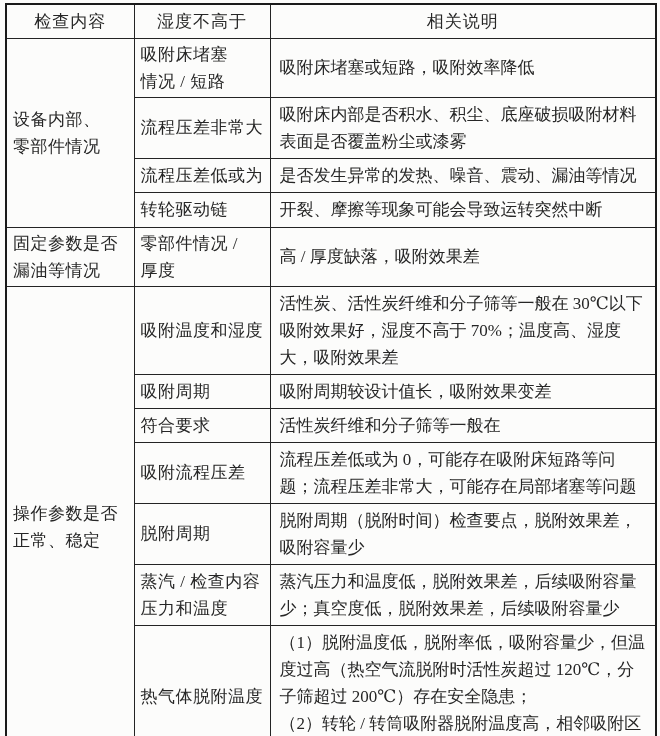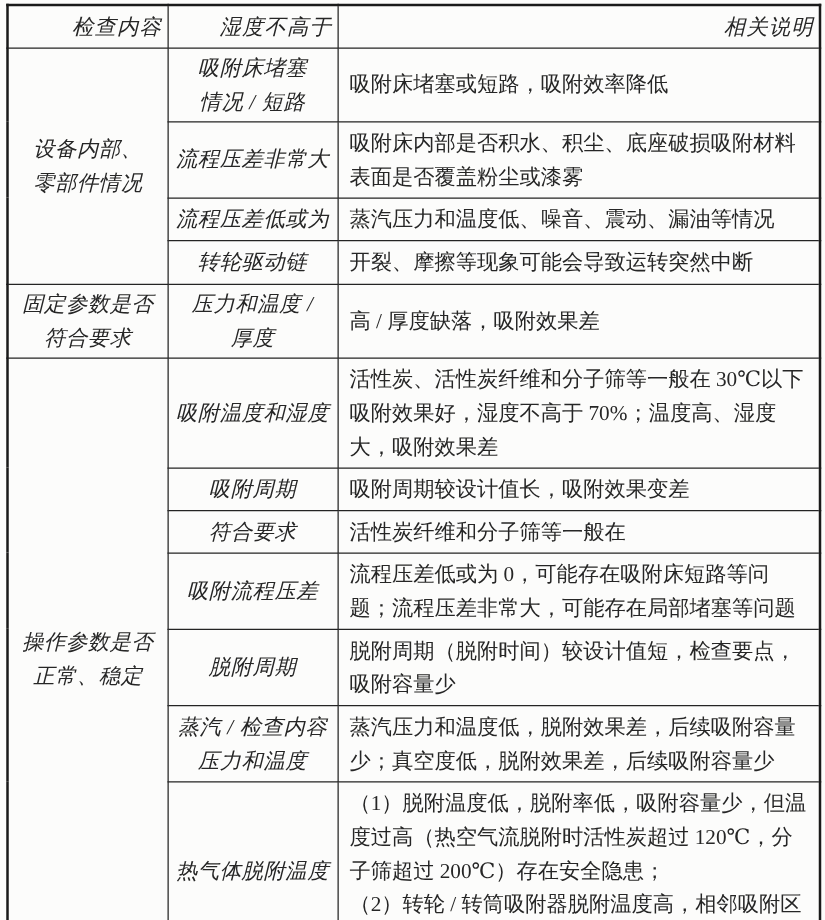--- a/index.html
+++ b/index.html
@@ -24,32 +24,29 @@
     font-size: 17px;
   }
   table.insp-table td, table.insp-table th {
     border: 1.5px solid #242424;
     box-sizing: border-box;
     font-weight: normal;
     vertical-align: middle;
   }
   table.insp-table { border: 2px solid #1a1a1a; }
   th.col-header {
-    text-align: right;
+    text-align: center;
     padding: 2px 4px;
     letter-spacing: 1px;
-    font-style: italic;
   }
   td.c1, td.c2 {
-    text-align: center;
     padding: 2px 6px;
     white-space: pre-line;
     line-height: 27px;
     letter-spacing: 0.5px;
-    font-style: italic;
   }
   td.c3 {
     text-align: left;
     padding: 3px 8px 3px 9px;
     line-height: 27px;
     white-space: pre-line;
   }
 </style>
 </head>
 <body>
@@ -75,31 +72,31 @@
       <td class="c2">吸附床堵塞
 情况 / 短路</td>
       <td class="c3">吸附床堵塞或短路，吸附效率降低</td>
     </tr>
     <tr style="height:60px">
       <td class="c2">流程压差非常大</td>
       <td class="c3">吸附床内部是否积水、积尘、底座破损吸附材料表面是否覆盖粉尘或漆雾</td>
     </tr>
     <tr style="height:31px">
       <td class="c2">流程压差低或为</td>
-      <td class="c3">蒸汽压力和温度低、噪音、震动、漏油等情况</td>
+      <td class="c3">是否发生异常的发热、噪音、震动、漏油等情况</td>
     </tr>
     <tr style="height:35px">
       <td class="c2">转轮驱动链</td>
       <td class="c3">开裂、摩擦等现象可能会导致运转突然中断</td>
     </tr>
 
     <tr style="height:56px">
       <td class="c1">固定参数是否
-符合要求</td>
-      <td class="c2">压力和温度 /
+漏油等情况</td>
+      <td class="c2">零部件情况 /
 厚度</td>
       <td class="c3">高 / 厚度缺落，吸附效果差</td>
     </tr>
 
     <tr style="height:86px">
       <td class="c1" rowspan="7">操作参数是否
 正常、稳定</td>
       <td class="c2">吸附温度和湿度</td>
       <td class="c3">活性炭、活性炭纤维和分子筛等一般在 30℃以下吸附效果好，湿度不高于 70%；温度高、湿度大，吸附效果差</td>
     </tr>
@@ -110,21 +107,21 @@
     <tr style="height:31px">
       <td class="c2">符合要求</td>
       <td class="c3">活性炭纤维和分子筛等一般在</td>
     </tr>
     <tr style="height:56px">
       <td class="c2">吸附流程压差</td>
       <td class="c3">流程压差低或为 0，可能存在吸附床短路等问题；流程压差非常大，可能存在局部堵塞等问题</td>
     </tr>
     <tr style="height:60px">
       <td class="c2">脱附周期</td>
-      <td class="c3">脱附周期（脱附时间）较设计值短，检查要点，吸附容量少</td>
+      <td class="c3">脱附周期（脱附时间）检查要点，脱附效果差，吸附容量少</td>
     </tr>
     <tr style="height:56px">
       <td class="c2">蒸汽 / 检查内容
 压力和温度</td>
       <td class="c3">蒸汽压力和温度低，脱附效果差，后续吸附容量少；真空度低，脱附效果差，后续吸附容量少</td>
     </tr>
     <tr style="height:134px">
       <td class="c2">热气体脱附温度</td>
       <td class="c3">（1）脱附温度低，脱附率低，吸附容量少，但温度过高（热空气流脱附时活性炭超过 120℃，分子筛超过 200℃）存在安全隐患；
 （2）转轮 / 转筒吸附器脱附温度高，相邻吸附区受热，吸附容量少</td>

